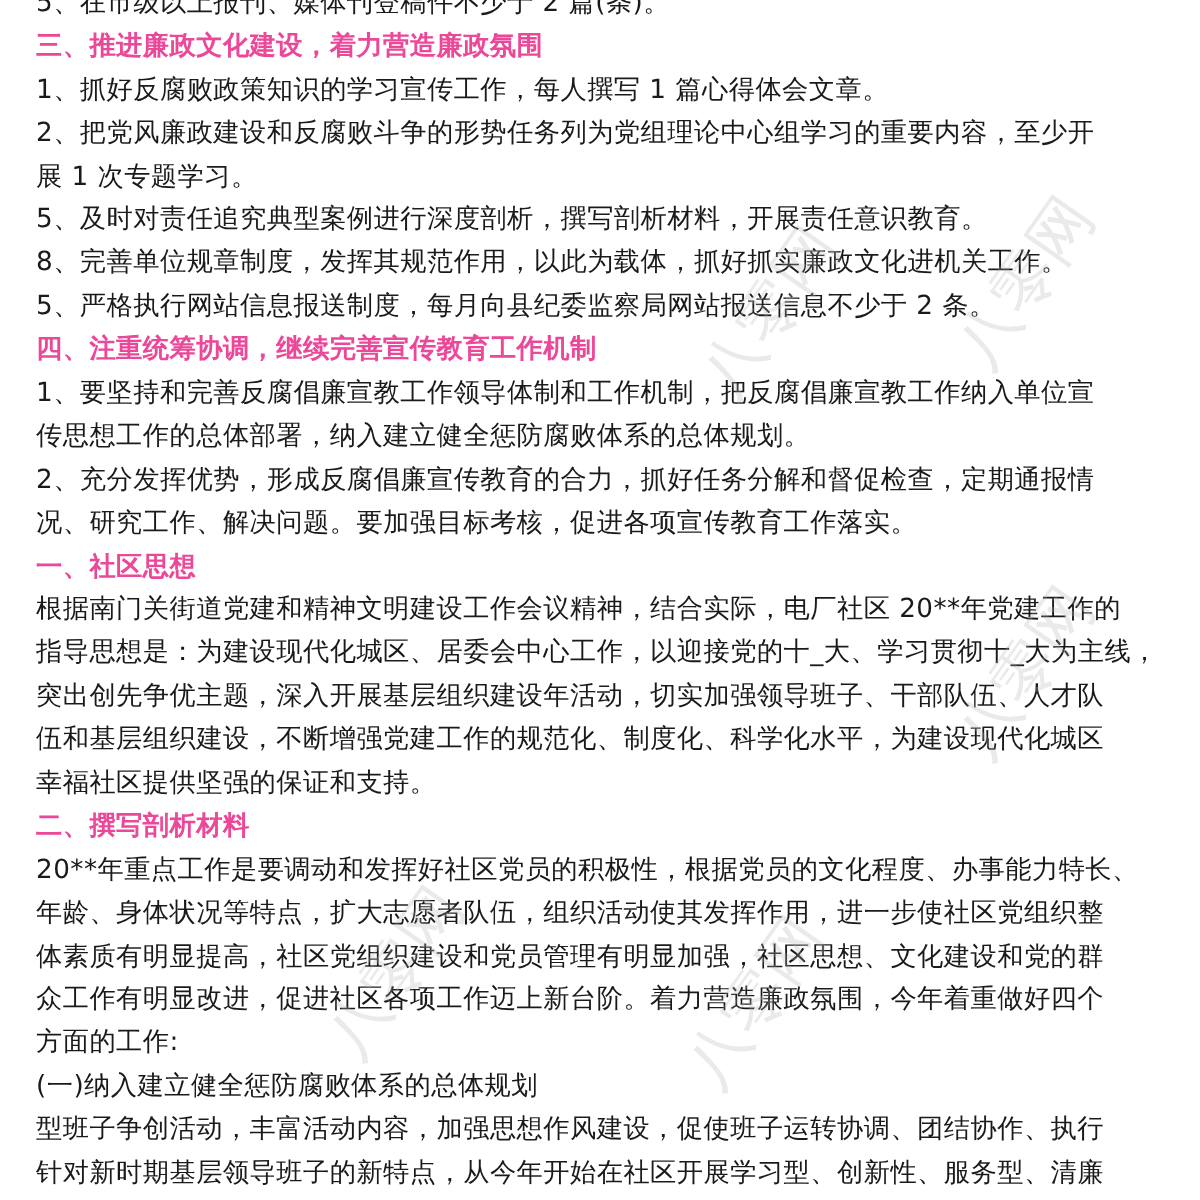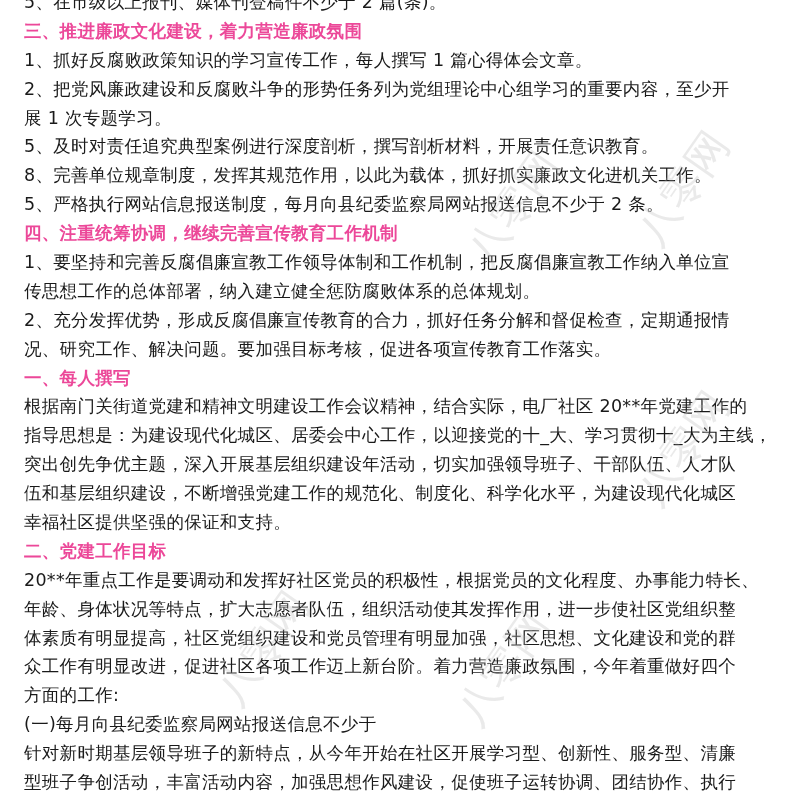--- a/index.html
+++ b/index.html
@@ -28,35 +28,35 @@
     <div class="line">2、把党风廉政建设和反腐败斗争的形势任务列为党组理论中心组学习的重要内容，至少开</div>
     <div class="line">展 1 次专题学习。</div>
     <div class="line">5、及时对责任追究典型案例进行深度剖析，撰写剖析材料，开展责任意识教育。</div>
     <div class="line">8、完善单位规章制度，发挥其规范作用，以此为载体，抓好抓实廉政文化进机关工作。</div>
     <div class="line">5、严格执行网站信息报送制度，每月向县纪委监察局网站报送信息不少于 2 条。</div>
     <div class="line heading">四、注重统筹协调，继续完善宣传教育工作机制</div>
     <div class="line">1、要坚持和完善反腐倡廉宣教工作领导体制和工作机制，把反腐倡廉宣教工作纳入单位宣</div>
     <div class="line">传思想工作的总体部署，纳入建立健全惩防腐败体系的总体规划。</div>
     <div class="line">2、充分发挥优势，形成反腐倡廉宣传教育的合力，抓好任务分解和督促检查，定期通报情</div>
     <div class="line">况、研究工作、解决问题。要加强目标考核，促进各项宣传教育工作落实。</div>
-    <div class="line heading">一、每人撰写</div>
+    <div class="line heading">一、社区思想</div>
     <div class="line">根据南门关街道党建和精神文明建设工作会议精神，结合实际，电厂社区 20**年党建工作的</div>
     <div class="line">指导思想是：为建设现代化城区、居委会中心工作，以迎接党的十_大、学习贯彻十_大为主线，</div>
     <div class="line">突出创先争优主题，深入开展基层组织建设年活动，切实加强领导班子、干部队伍、人才队</div>
     <div class="line">伍和基层组织建设，不断增强党建工作的规范化、制度化、科学化水平，为建设现代化城区</div>
     <div class="line">幸福社区提供坚强的保证和支持。</div>
-    <div class="line heading">二、党建工作目标</div>
+    <div class="line heading">二、撰写剖析材料</div>
     <div class="line">20**年重点工作是要调动和发挥好社区党员的积极性，根据党员的文化程度、办事能力特长、</div>
     <div class="line">年龄、身体状况等特点，扩大志愿者队伍，组织活动使其发挥作用，进一步使社区党组织整</div>
     <div class="line">体素质有明显提高，社区党组织建设和党员管理有明显加强，社区思想、文化建设和党的群</div>
     <div class="line">众工作有明显改进，促进社区各项工作迈上新台阶。着力营造廉政氛围，今年着重做好四个</div>
     <div class="line">方面的工作:</div>
-    <div class="line">(一)每月向县纪委监察局网站报送信息不少于</div>
+    <div class="line">(一)纳入建立健全惩防腐败体系的总体规划</div>
+    <div class="line">型班子争创活动，丰富活动内容，加强思想作风建设，促使班子运转协调、团结协作、执行</div>
     <div class="line">针对新时期基层领导班子的新特点，从今年开始在社区开展学习型、创新性、服务型、清廉</div>
-    <div class="line">型班子争创活动，丰富活动内容，加强思想作风建设，促使班子运转协调、团结协作、执行</div>
     <div class="line">有力，形成与街道领导班子上下联动、两级争创的良好局面。采取请进来和走出去的方式，</div>
   </div>
 
 <div class="wm" style="left:450px;top:180px;">八零网</div>
 <div class="wm" style="left:620px;top:160px;">八零网</div>
 <div class="wm" style="left:620px;top:420px;">八零网</div>
 <div class="wm" style="left:200px;top:620px;">八零网</div>
 <div class="wm" style="left:440px;top:640px;">八零网</div>
 
 </body></html>

